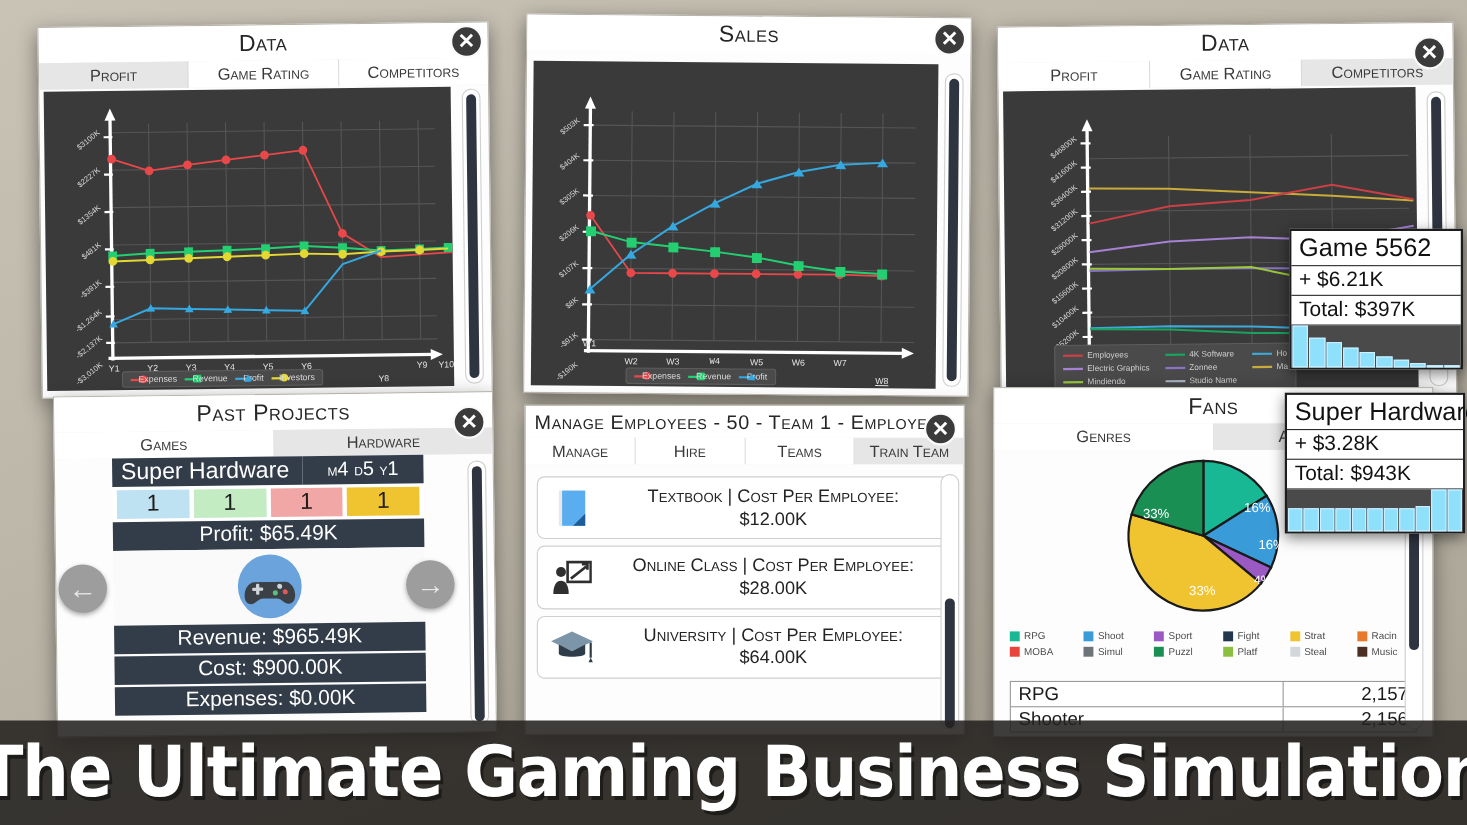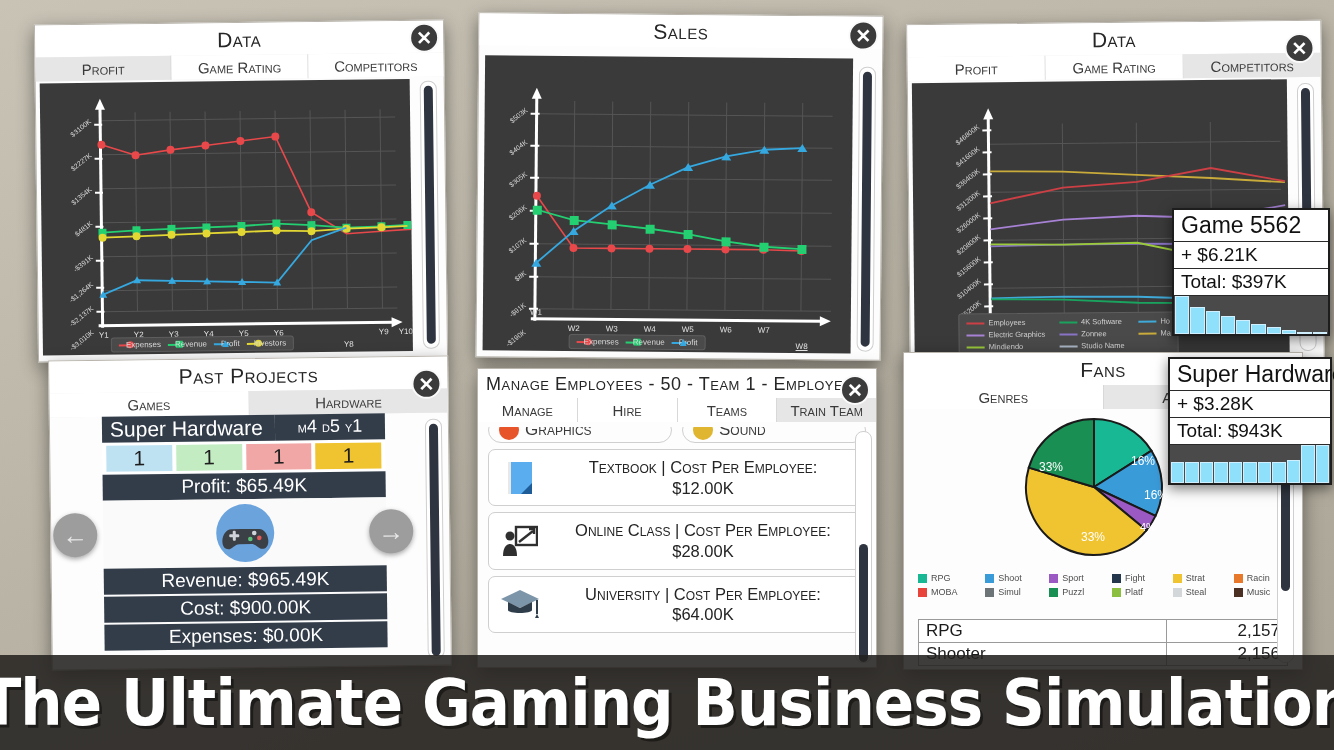--- a/index.html
+++ b/index.html
@@ -380,21 +380,21 @@
       <div class="ylab" style="left:2px;top:82px;width:40px;">$404K</div>
       <div class="ylab" style="left:2px;top:114px;width:40px;">$305K</div>
       <div class="ylab" style="left:2px;top:147px;width:40px;">$206K</div>
       <div class="ylab" style="left:2px;top:180px;width:40px;">$107K</div>
       <div class="ylab" style="left:6px;top:213px;width:36px;">$8K</div>
       <div class="ylab" style="left:2px;top:245px;width:40px;">-$91K</div>
       <div class="ylab" style="left:0px;top:272px;width:42px;">-$190K</div>
       <div class="xlab" style="left:38px;top:252px;width:30px;">W1</div>
       <div class="xlab" style="left:76px;top:268px;width:30px;">W2</div>
       <div class="xlab" style="left:114px;top:268px;width:30px;">W3</div>
-      <div class="xlab" style="left:152px;top:268px;width:30px;">W4</div>
+      <div class="xlab" style="left:152px;top:268px;width:30px;font-family:Liberation Mono, monospace;">W4</div>
       <div class="xlab" style="left:190px;top:268px;width:30px;">W5</div>
       <div class="xlab" style="left:228px;top:268px;width:30px;">W6</div>
       <div class="xlab" style="left:266px;top:268px;width:30px;">W7</div>
       <div class="xlab" style="left:304px;top:284px;width:30px;text-decoration:underline;">W8</div>
       <div class="legendbox" style="left:86px;bottom:2px;">
         <div class="leg-item">
             <span class="leg-line" style="background:#e8484a"></span>
             <span class="leg-mk" style="background:#e8484a;border-radius:50%"></span>
             <span>Expenses</span>
           </div>
@@ -563,30 +563,20 @@
 
   <div class="win" style="left:477px;top:368px;width:400px;height:300px;">
     <div class="win-title" style="font-size:18px;text-align:left;padding-left:8px;">Manage Employees - 50  - Team 1 - Employees</div>
     <div class="tabs">
       <div class="tab">Manage</div>
       <div class="tab">Hire</div>
       <div class="tab">Teams</div>
       <div class="tab active">Train Team</div>
     </div>
     <div style="position:absolute;left:0;top:58px;right:0;bottom:0;overflow:hidden;">
-      <div class="pill-row" style="margin-top:-14px;">
-        <div class="pill">
-          <span class="dot" style="background:#e8542a"></span>
-          <span>Graphics</span>
-        </div>
-        <div class="pill">
-          <span class="dot" style="background:#e0b530"></span>
-          <span>Sound</span>
-        </div>
-      </div>
 
       <div class="train-row">
         <span class="train-ico">
           <svg width="26" height="34" viewBox="0 0 26 34">
             <rect x="1" y="1" width="24" height="32" fill="#e8e8e8"></rect>
             <rect x="4" y="1" width="21" height="32" fill="#5aaef0"></rect>
             <path d="M25 22 L25 33 L14 33 Z" fill="#1d5c96"></path>
           </svg>
         </span>
         <span class="train-txt">

